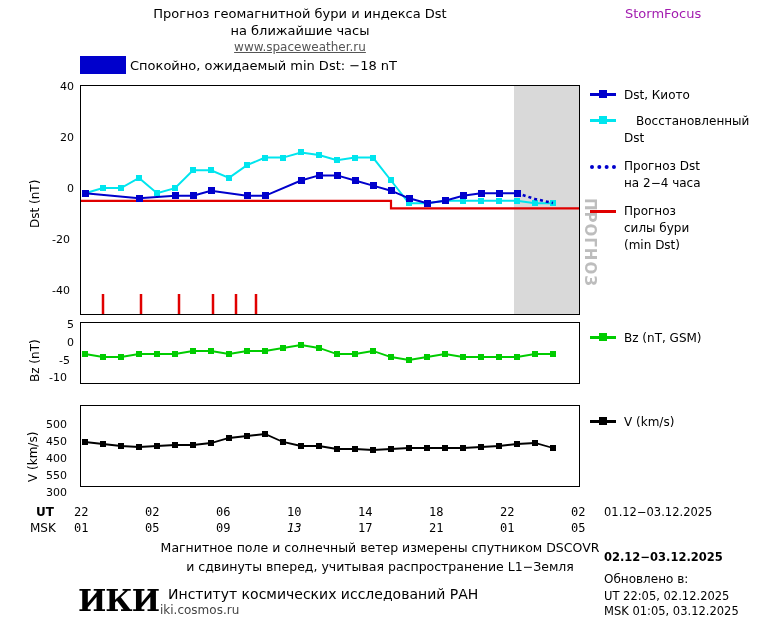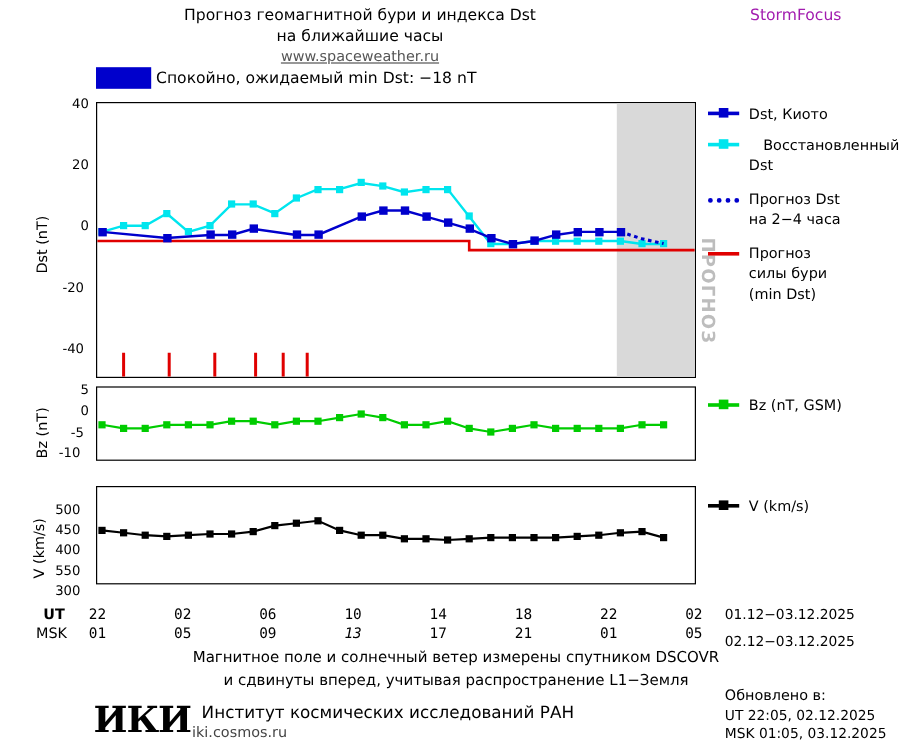--- a/index.html
+++ b/index.html
@@ -24,21 +24,21 @@
   .pw{position:absolute;font-size:15px;font-weight:bold;color:#bdbdbd;letter-spacing:1px;}
   #foot1{left:0;top:540px;width:760px;text-align:center;font-size:12.5px;}
   #foot2{left:0;top:559px;width:760px;text-align:center;font-size:12.5px;}
   #iki-logo{left:78px;top:583px;font-size:30px;font-weight:bold;font-family:"DejaVu Serif",serif;letter-spacing:-1px;}
   #iki-t1{left:168px;top:586px;font-size:14px;}
   #iki-t2{left:160px;top:603px;font-size:12px;color:#444;}
   #upd1{left:604px;top:572px;font-size:12px;}
   #upd2{left:604px;top:589px;font-size:11.5px;font-family:"DejaVu Sans",sans-serif;}
   #upd3{left:604px;top:604px;font-size:11.5px;}
   #datecol1{left:604px;top:505px;font-size:11.5px;}
-  #datecol2{left:604px;top:527px;font-size:11.5px;}
+  #datecol2{left:604px;top:550px;font-size:11.5px;font-weight:bold;}
   #utlab{left:36px;top:505px;font-size:12px;font-weight:bold;}
   #msklab{left:30px;top:521px;font-size:12px;font-weight:normal;}
   svg{display:block;}
 </style>
 </head>
 <body>
 
 <div class="abs ttl" id="title1">Прогноз геомагнитной бури и индекса Dst</div>
 <div class="abs ttl" id="title2">на ближайшие часы</div>
 <div class="abs ttl" id="title3">www.spaceweather.ru</div>

